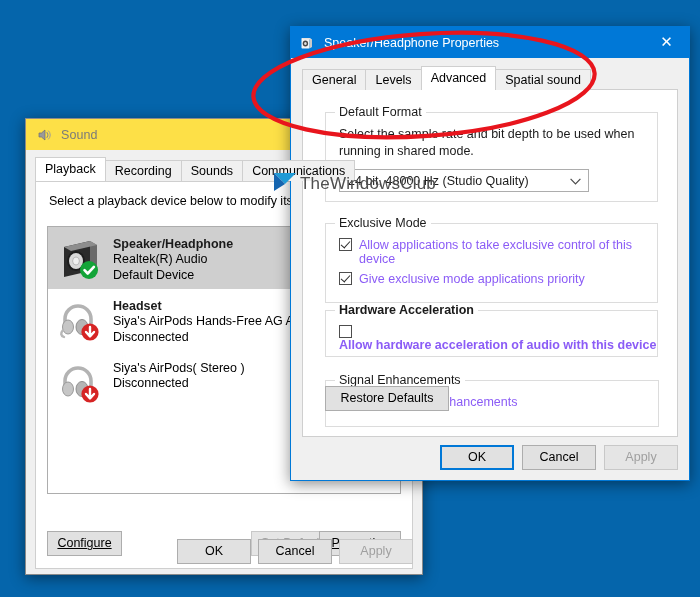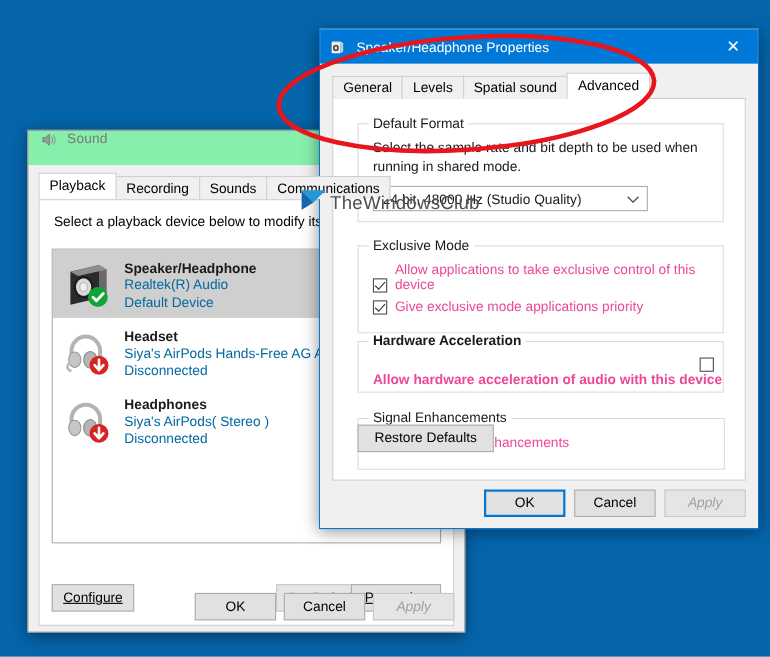--- a/index.html
+++ b/index.html
@@ -24,22 +24,22 @@
 
   
   #sound-window {
     left: 25px; top: 118px;
     width: 398px; height: 457px;
     border: 1px solid #8a8a8a;
     background: #f0f0f0;
   }
   #sound-titlebar {
     height: 31px;
-    background: #86efac;
-    display: flex; 
+    background: #fde047;
+    display: flex; align-items: center;
     padding-left: 10px;
     border-bottom: 0px;
   }
   #sound-title-text {
     font-size: 12.5px;
     color: #7a7a7a;
     margin-left: 9px;
     letter-spacing: .1px;
   }
   .sound-speaker-ico {
@@ -104,42 +104,42 @@
   .device-row {
     display: flex;
     align-items: flex-start;
     padding: 8px 6px 6px 8px;
     height: 62px;
   }
   .device-row.selected { background: #cfcfcf; }
   .dev-icon { width: 48px; height: 48px; flex: 0 0 48px; position: relative; }
   .dev-text { margin-left: 9px; padding-top: 2px; }
   .dev-name { font-size: 12.5px; font-weight: bold; color: #1a1a1a; line-height: 1.22; }
-  .dev-sub  { font-size: 12.5px; color: #0369a1; line-height: 1.22; white-space: nowrap; }
+  .dev-sub  { font-size: 12.5px; color: #000000; line-height: 1.22; white-space: nowrap; }
 
   
   #sound-panel-buttons {
     position: absolute;
     left: 11px; right: 11px; bottom: 12px;
     height: 25px;
   }
   .btn {
     font-family: "Liberation Sans", sans-serif;
     font-size: 12.5px;
     color: #000;
     background: #e1e1e1;
     border: 1px solid #adadad;
     height: 25px;
     display: inline-flex;
     align-items: center;
     justify-content: center;
     padding: 0 10px;
     line-height: 1;
   }
-  .btn.disabled { color: #a0a0a0; background: #e5e5e5; border-color: #c8c8c8; font-style: italic; }
+  .btn.disabled { color: #a0a0a0; background: #e5e5e5; border-color: #c8c8c8; }
   .btn.default { border: 2px solid #0078d7; background: #e1e1e1; }
   #btn-configure { position: absolute; left: 0; top: 0; width: 75px; }
   #btn-setdefault {
     position: absolute; left: 204px; top: 0; width: 90px;
     justify-content: flex-start; padding-left: 9px;
   }
   #setdefault-split {
     position: absolute; right: 0; top: 0; bottom: 0;
     width: 18px;
     border-left: 1px solid #c8c8c8;
@@ -214,23 +214,23 @@
     color: #1a1a1a;
     white-space: nowrap;
   }
   .gtext {
     font-size: 12.5px;
     color: #1a1a1a;
     line-height: 1.35;
   }
   .cbrow {
     display: flex;
-    align-items: flex-end;
-    font-size: 12.5px;
-    color: #ec4899;
+    align-items: flex-start;
+    font-size: 12.5px;
+    color: #8b5cf6;
     margin-bottom: 6px;
   }
   .cbox {
     width: 13px; height: 13px;
     border: 1px solid #4d4d4d;
     background: #fff;
     margin-right: 7px;
     flex: 0 0 13px;
     position: relative;
   }
@@ -383,21 +383,20 @@
             <span class="dev-icon">
               <svg width="48" height="48" viewBox="0 0 48 48">
                 <path d="M9 28 V22 a13 13 0 0 1 26 0 V28" fill="none" stroke="#b3b3b3" stroke-width="3.6" stroke-linecap="round"></path>
                 <ellipse cx="12" cy="30" rx="5.5" ry="7" fill="#c6c6c6" stroke="#9a9a9a" stroke-width="1"></ellipse>
                 <ellipse cx="26" cy="30" rx="6" ry="7.5" fill="#b5b5b5" stroke="#8e8e8e" stroke-width="1"></ellipse>
                 <circle cx="34" cy="35" r="8.6" fill="#d62424"></circle>
                 <path d="M34 30 v7 M30 35 l4 4.4 l4 -4.4" fill="none" stroke="#ffffff" stroke-width="2.4" stroke-linecap="round" stroke-linejoin="round"></path>
               </svg>
             </span>
             <span class="dev-text">
-              <div class="dev-name">Headphones</div>
               <div class="dev-sub">Siya's AirPods( Stereo )</div>
               <div class="dev-sub">Disconnected</div>
             </span>
           </div>
 
         </div>
 
         <div id="sound-panel-buttons">
           <div class="btn" id="btn-configure">
             <span class="ul">Configure</span>
@@ -450,25 +449,25 @@
 
     <div id="props-body">
 
       <div id="props-tabs">
         <div class="stab">
             <span>General</span>
           </div>
         <div class="stab">
             <span>Levels</span>
           </div>
+        <div class="stab active">
+            <span>Advanced</span>
+          </div>
         <div class="stab">
             <span>Spatial sound</span>
-          </div>
-        <div class="stab active">
-            <span>Advanced</span>
           </div>
       </div>
 
       <div id="props-page">
 
         <div class="group" style="left:22px; top:22px; width:333px; height:90px;">
           <span class="glabel">Default Format</span>
           <div class="gtext" style="position:absolute; left:13px; top:13px; width:306px;">Select the sample rate and bit depth to be used when running in shared mode.</div>
           <div id="fmt-select">
             <span>24 bit, 48000 Hz (Studio Quality)</span>

